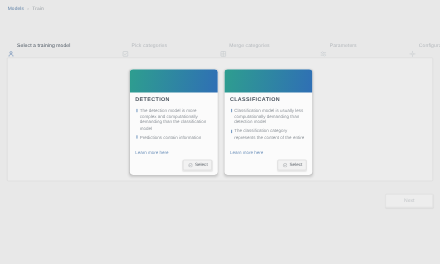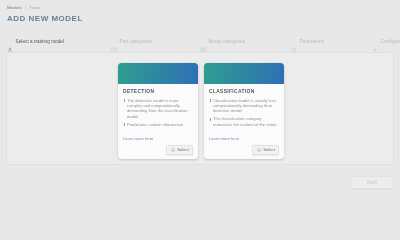--- a/index.html
+++ b/index.html
@@ -221,21 +221,20 @@
 <body>
 
 <div class="app">
 
   <div class="breadcrumb">
     <a class="crumb-link" href="#">Models</a>
     <span class="crumb-sep">›</span>
     <span class="crumb-current">Train</span>
   </div>
 
-  <div class="page-title">ADD NEW MODEL</div>
 
   <div class="stepper">
 
     <div class="step active" style="margin-left:7px;">
       <span class="step-icon">
         <svg viewBox="0 0 16 16" width="6" height="6" xmlns="http://www.w3.org/2000/svg">
           <circle cx="8" cy="5" r="2.7" fill="none" stroke="#5b82b0" stroke-width="1.3"></circle>
           <path d="M3.2 13.4c0-2.7 2.2-4.2 4.8-4.2s4.8 1.5 4.8 4.2" fill="none" stroke="#5b82b0" stroke-width="1.3" stroke-linecap="round"></path>
         </svg>
       </span>

